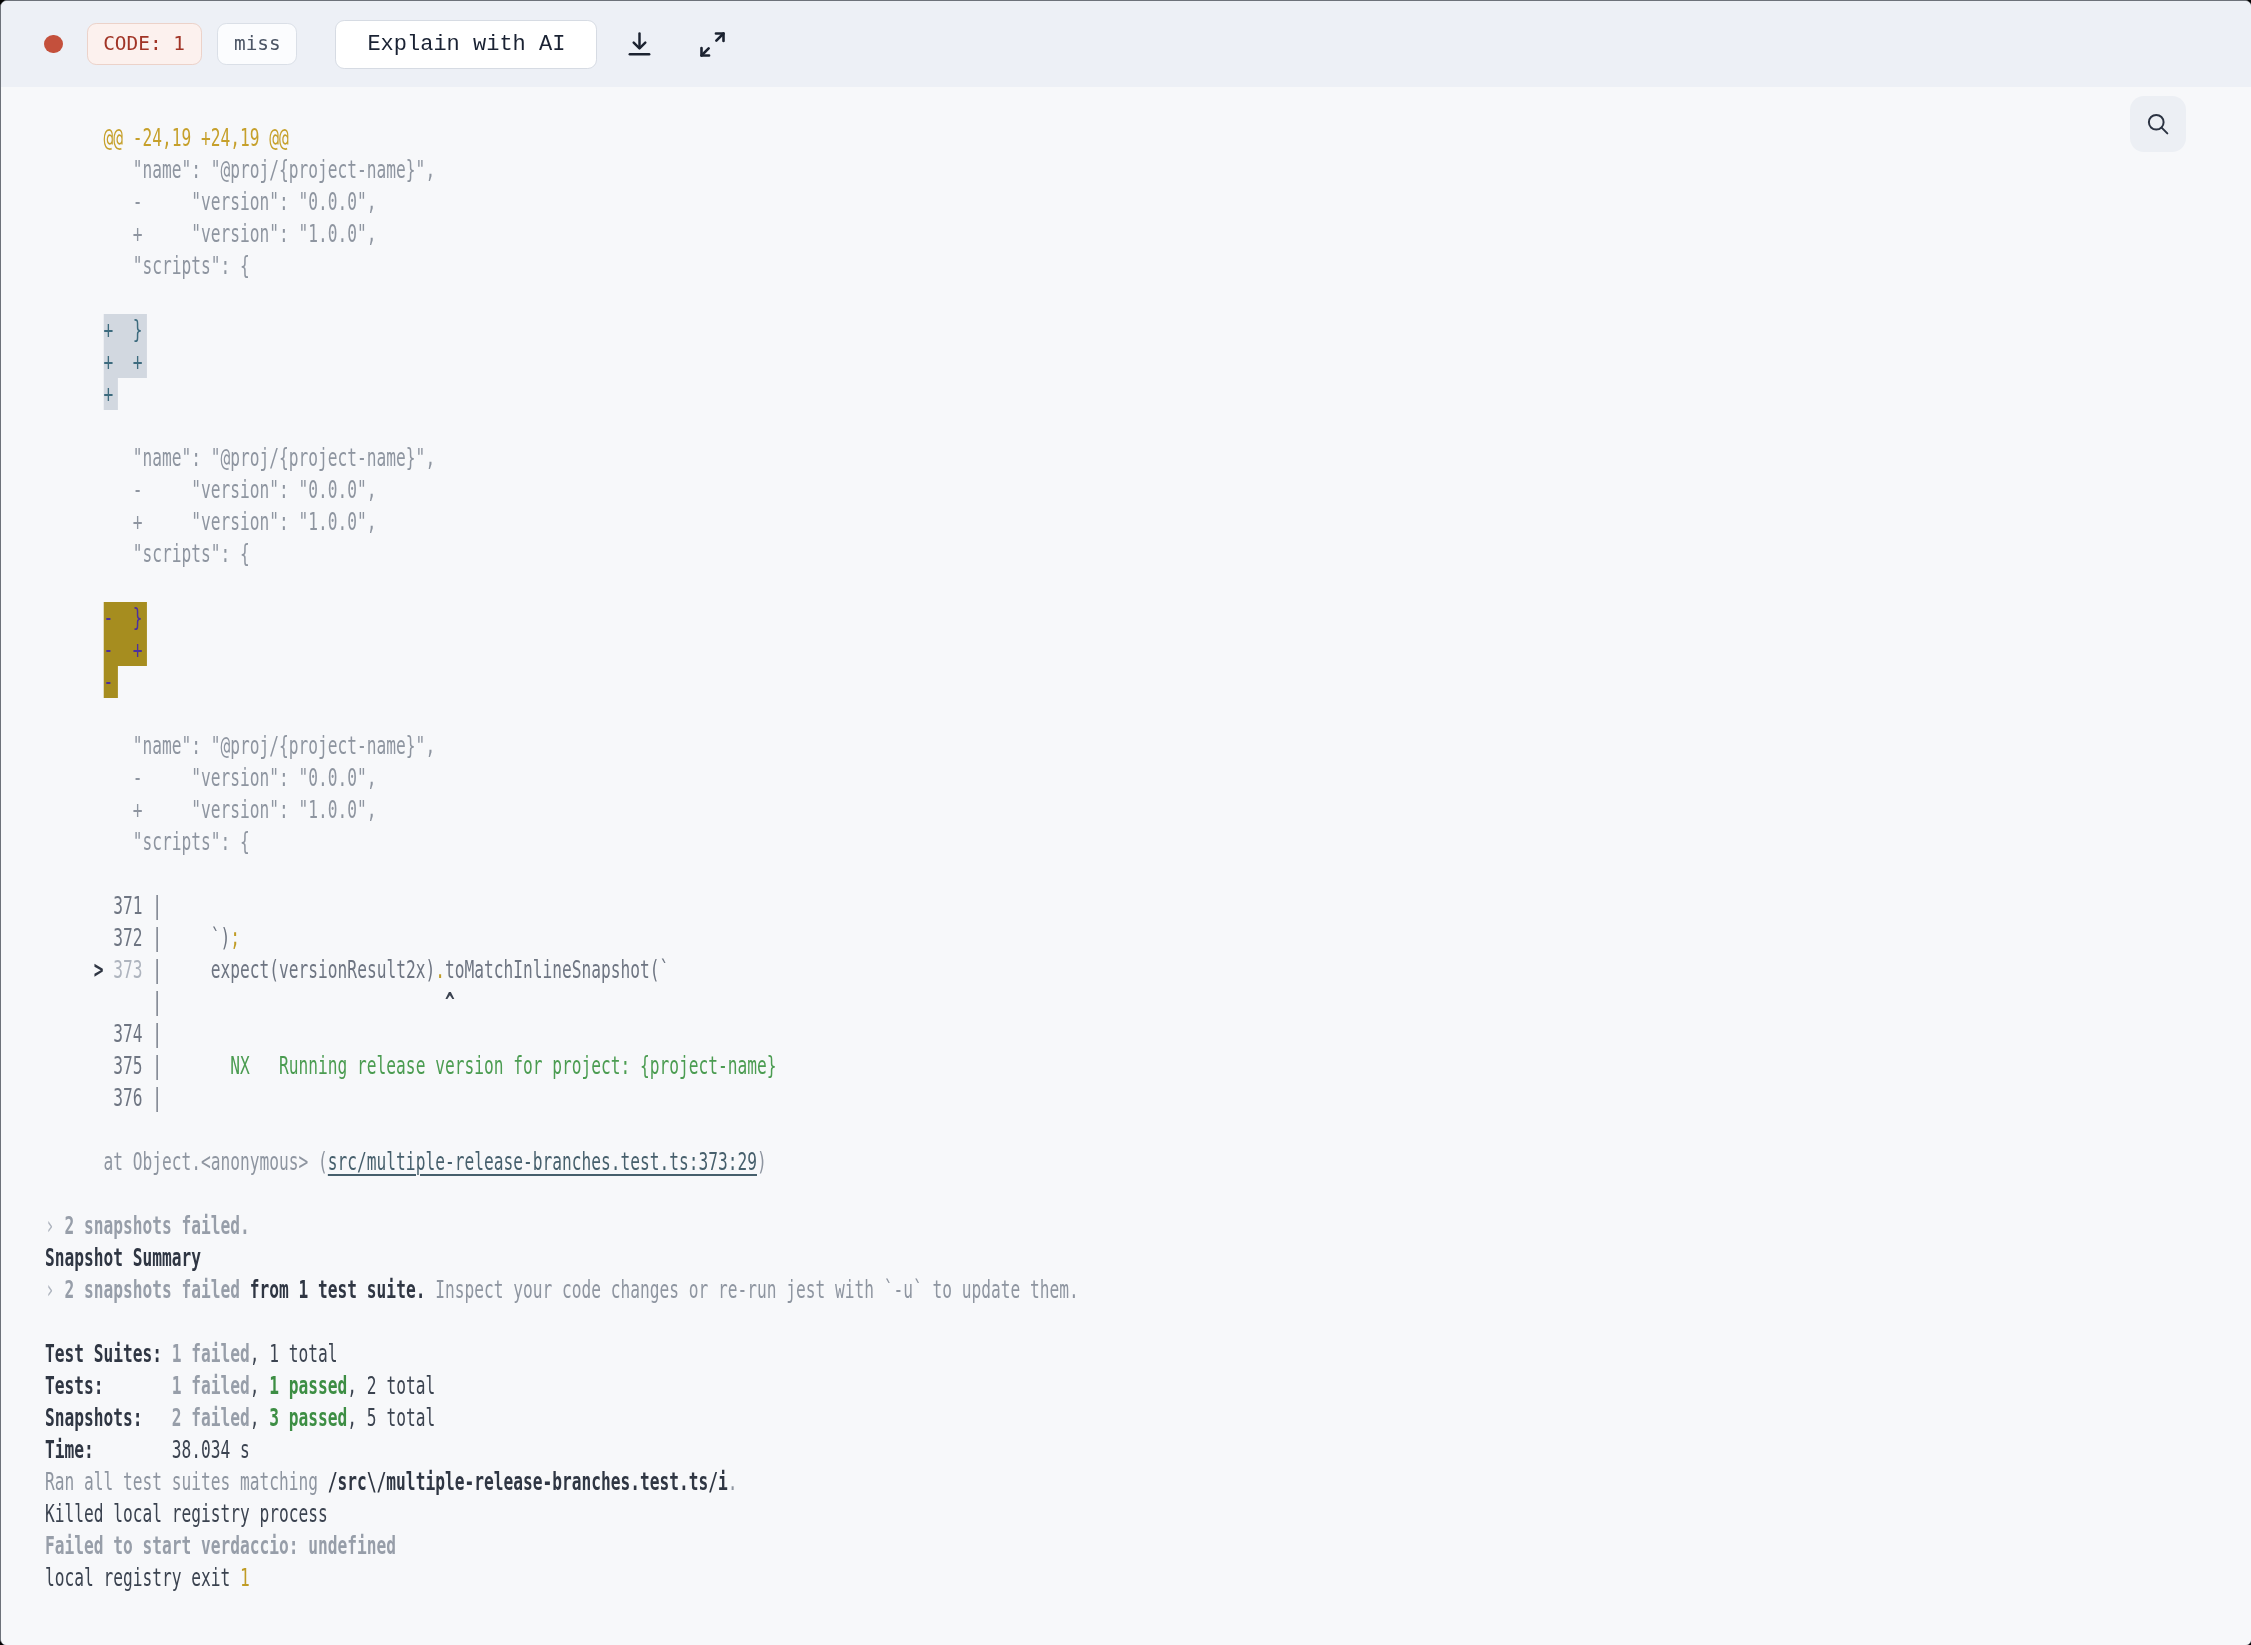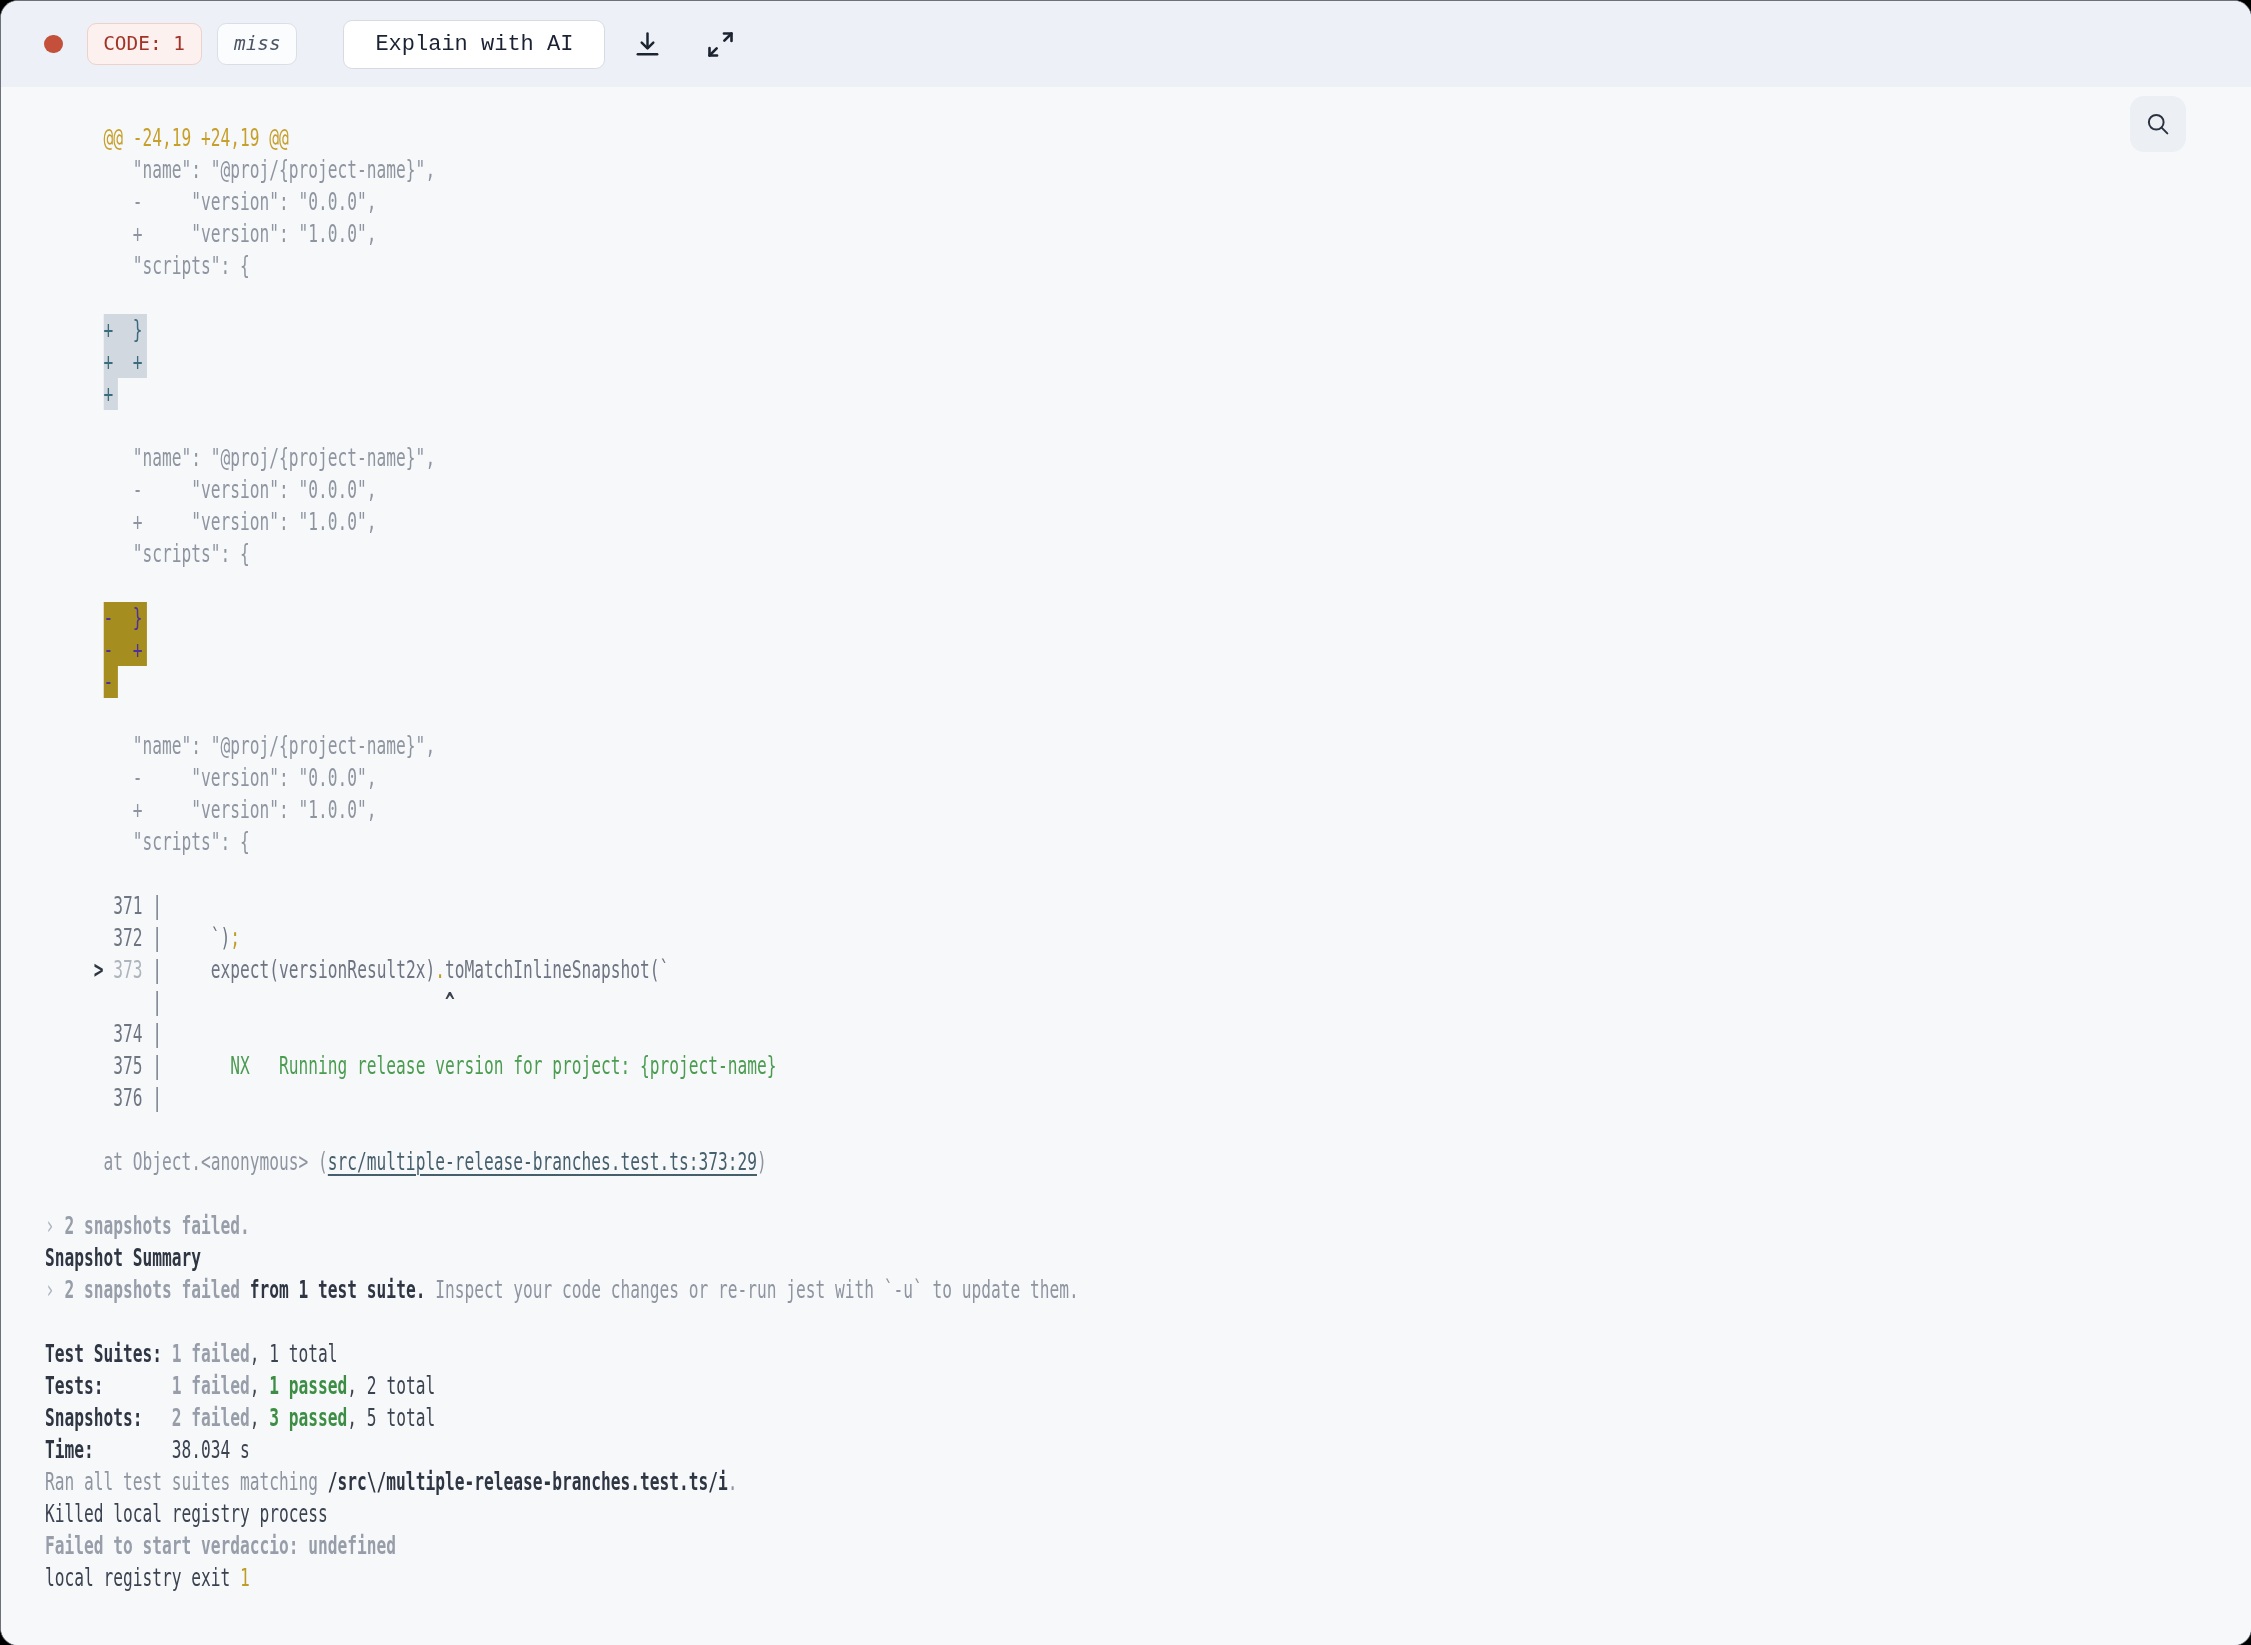--- a/index.html
+++ b/index.html
@@ -1,27 +1,27 @@
 <!DOCTYPE html>
 <html style="font-size:14.8px"><head>
 <meta charset="utf-8">
 <style>
   html,body{margin:0;padding:0;background:#000;}
   body{width:2252px;height:1646px;position:relative;overflow:hidden;
        font-family:"Liberation Sans",sans-serif;}
   .window{position:absolute;inset:0;box-sizing:border-box;
-          border:1.8px solid #6d727a;border-radius:18px;background:#f7f8fa;overflow:hidden;}
+          border:1.8px solid #6d727a;border-radius:7px;background:#f7f8fa;overflow:hidden;}
   
   .header{height:86px;background:#edf0f6;display:flex;align-items:center;
           padding:0 33px 0 43px;box-sizing:border-box;}
   .status-dot{width:18.5px;height:18.5px;border-radius:50%;background:#c4503c;flex:none;margin-right:24px;}
   .badge{font-family:"DejaVu Sans Mono",monospace;font-size:19.4px;line-height:1;
          padding:10px 15.7px;border-radius:9.2px;flex:none;white-space:pre;}
   .badge-code{background:#fcf1ee;border:1.8px solid #ecd2c9;color:#a13426;margin-right:15.7px;}
-  .badge-miss{background:#fbfcfe;border:1.8px solid #dadfe7;color:#4c5565;margin-right:24px;font-style:italic;}
+  .badge-miss{background:#fbfcfe;border:1.8px solid #dadfe7;color:#4c5565;margin-right:16px;}
   .title{font-size:25px;font-weight:600;color:#0f1726;letter-spacing:0.2px;white-space:nowrap;
          overflow:hidden;text-overflow:ellipsis;flex:1;}
   .explain-btn{background:#ffffff;border:1.4px solid #d6dbe3;border-radius:9.2px;
          font-size:22px;color:#1a2233;padding:11px 31px;flex:none;margin-left:22px;margin-right:27px;
          font-family:Liberation Mono, monospace;cursor:pointer;white-space:nowrap;}
   .icon-btn{background:transparent;border:none;padding:0;margin:0;cursor:pointer;flex:none;
             display:flex;align-items:center;justify-content:center;}
   .icon-download{margin-right:41px;}
   
   .content{position:absolute;top:86px;left:0;right:0;bottom:0;background:#f7f8fa;overflow:hidden;}

